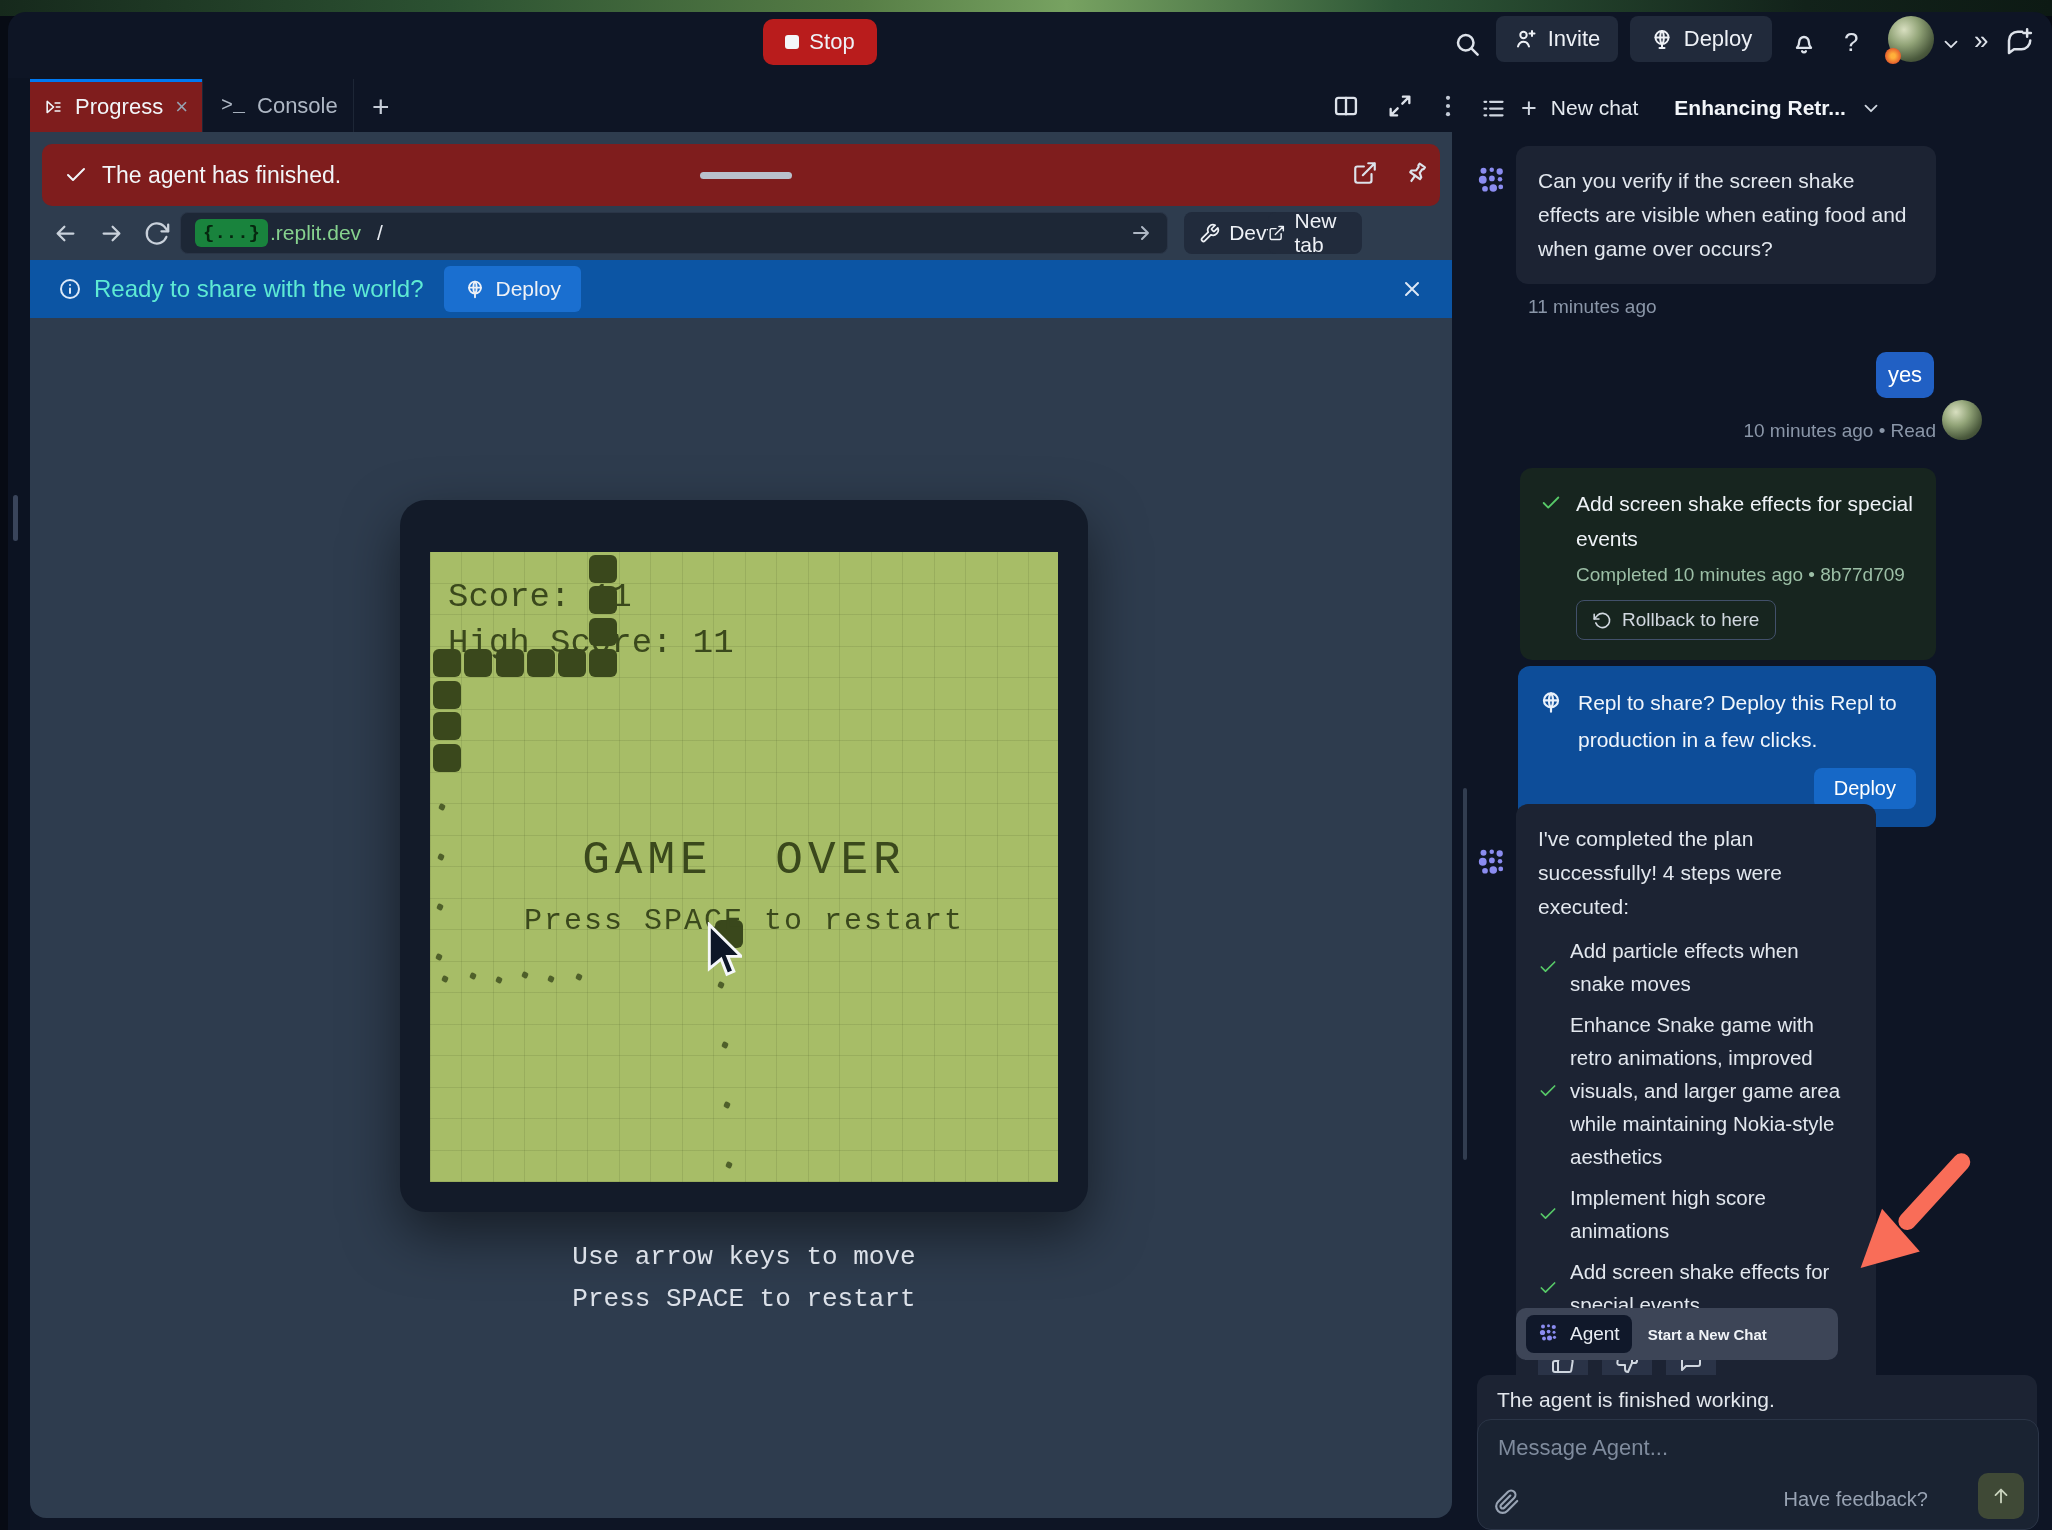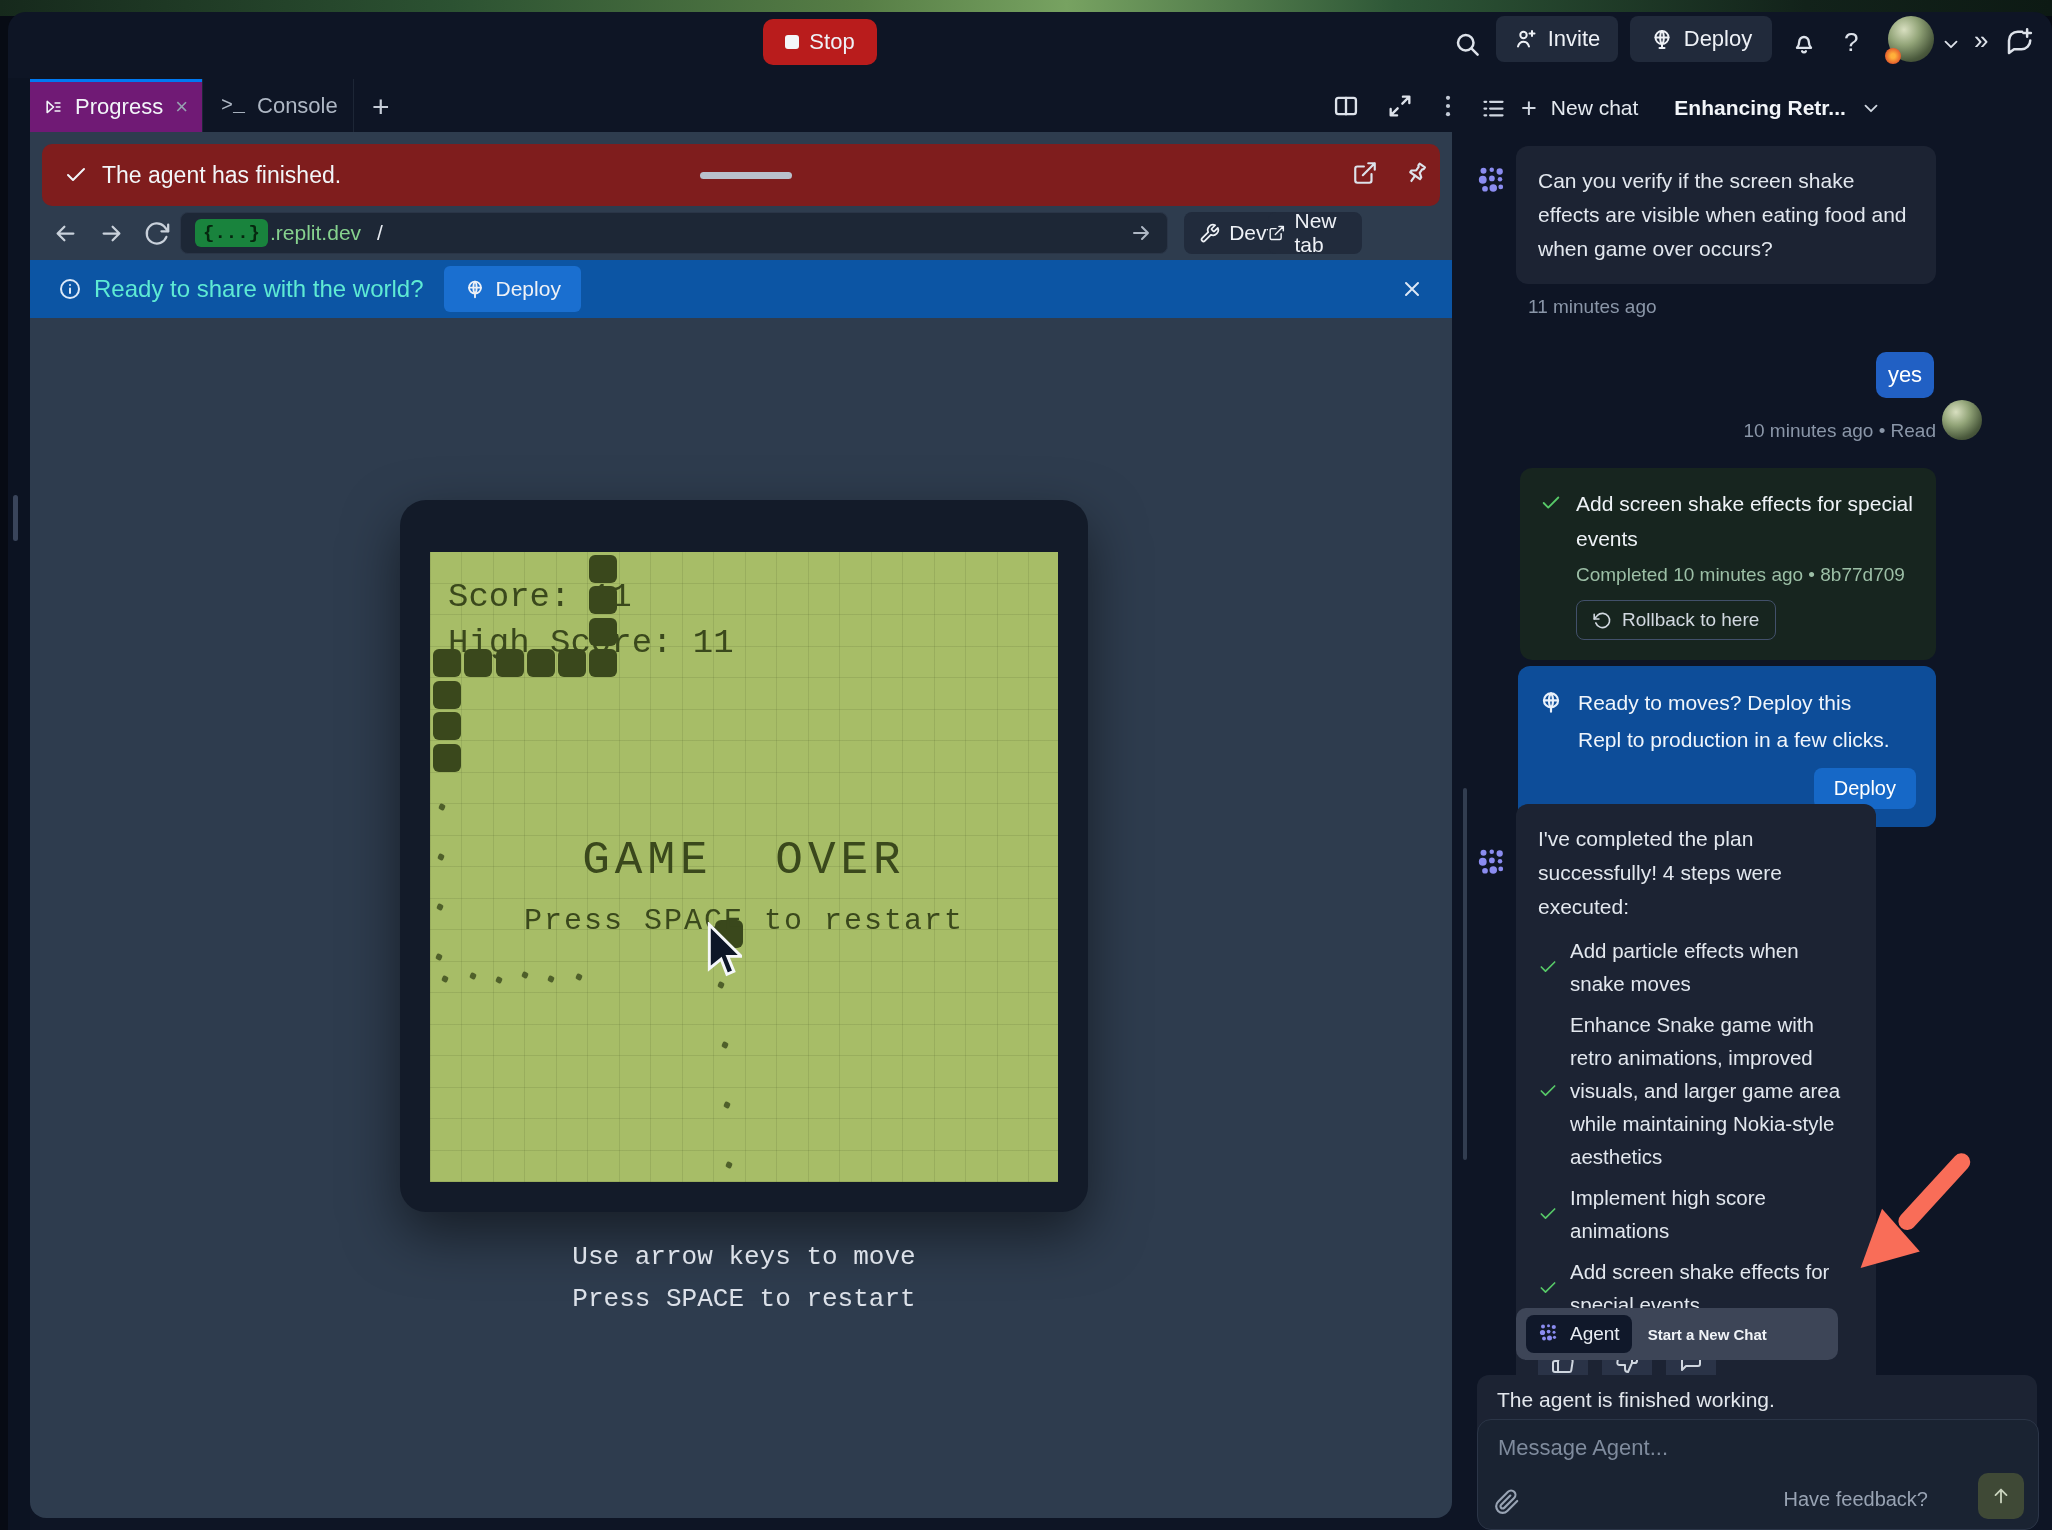--- a/index.html
+++ b/index.html
@@ -21,21 +21,21 @@
   .header-bar{left:8px;top:12px;right:0;height:66px;}
   .btn{display:flex;align-items:center;justify-content:center;gap:10px;border-radius:8px;
        font-size:22px;color:#eef1f6;cursor:pointer;}
   .stop-btn{left:763px;top:19px;width:114px;height:46px;background:#b91c1c;border-radius:10px;}
   .stop-square{width:14px;height:14px;border-radius:3px;background:#f4f6f9;}
   .hdr-ghost{background:#212a3b;}
   .hdr-icon{color:#dde2ea;}
 
   
   .tab{display:flex;align-items:center;gap:12px;font-size:22px;color:#aeb7c4;height:53px;}
-  .tab-progress{left:30px;top:79px;width:172px;background:#701a75;border-top:3px solid var(--accent);
+  .tab-progress{left:30px;top:79px;width:172px;background:#7f1d1d;border-top:3px solid var(--accent);
                 color:#f2f5f9;padding:0 14px;box-sizing:border-box;border-radius:0;}
   .tab-console{left:202px;top:79px;width:152px;padding:0 18px;box-sizing:border-box;border-right:1px solid #1d2636;border-left:1px solid #1d2636;}
   .tab-close{margin-left:auto;font-size:22px;color:#97a1b0;cursor:pointer;}
   .tab-add{left:372px;top:90px;font-size:30px;color:#c6cdd8;cursor:pointer;}
   .console-glyph{font-family:"Liberation Mono",monospace;font-size:20px;color:#aeb7c4;}
 
   
   .sliver{left:8px;top:78px;width:22px;bottom:0;background:#0c1322;}
   .sliver-handle{left:13px;top:495px;width:5px;height:46px;border-radius:3px;background:#39445a;cursor:col-resize;}
 
@@ -408,21 +408,21 @@
   </div>
 </div>
 
 <div class="abs deploy-card">
   <div style="display:flex;gap:14px;">
     <svg class="icon" width="26" height="26" viewBox="0 0 24 24" style="color:#e9f1fb;margin-top:5px;flex:0 0 auto">
       <circle cx="12" cy="10.5" r="6.5"></circle>
         <path d="M5.5 10.5h13M12 4c2.4 2 2.4 11 0 13M12 4c-2.4 2-2.4 11 0 13M12 17v4"></path>
       </svg>
     <div style="width:320px">
-      <span class="deploy-card-text">Ready to moves? Deploy this Repl to production in a few clicks.</span>
+      <span class="deploy-card-text">Repl to share? Deploy this Repl to production in a few clicks.</span>
     </div>
   </div>
   <div class="deploy-card-btn">Deploy</div>
   <div style="clear:both"></div>
 </div>
 
 <svg class="abs agent-logo" style="left:1476px;top:846px" viewBox="0 0 24 24" fill="#8b8cf0">
   <circle cx="5" cy="4.5" r="2"></circle>
     <circle cx="10.5" cy="3.8" r="1.5"></circle>
     <circle cx="15.8" cy="5" r="2.1"></circle>

